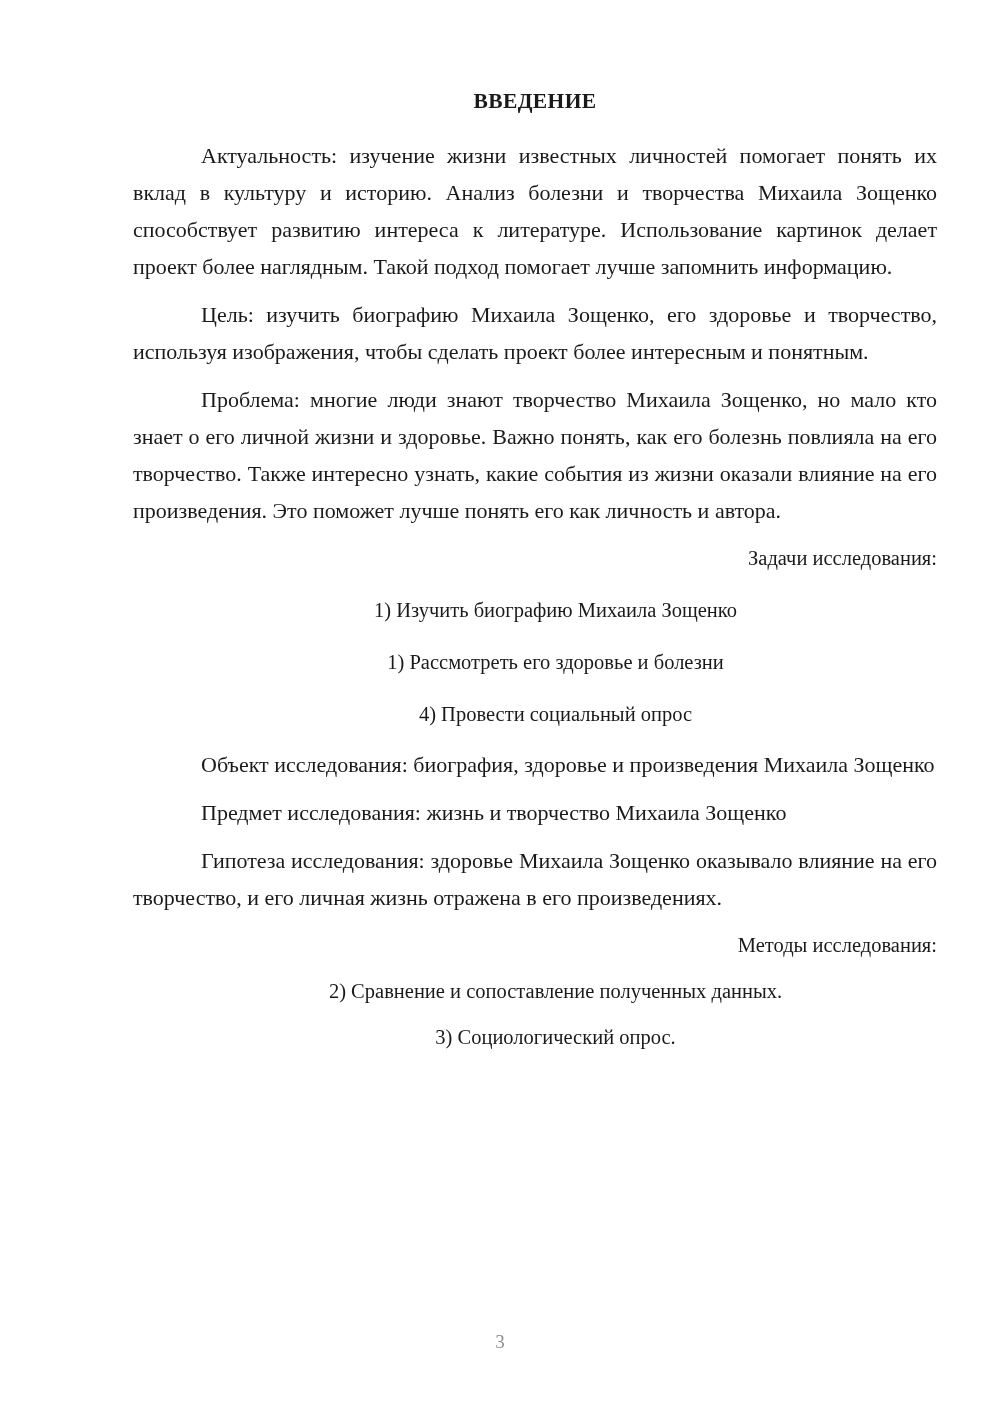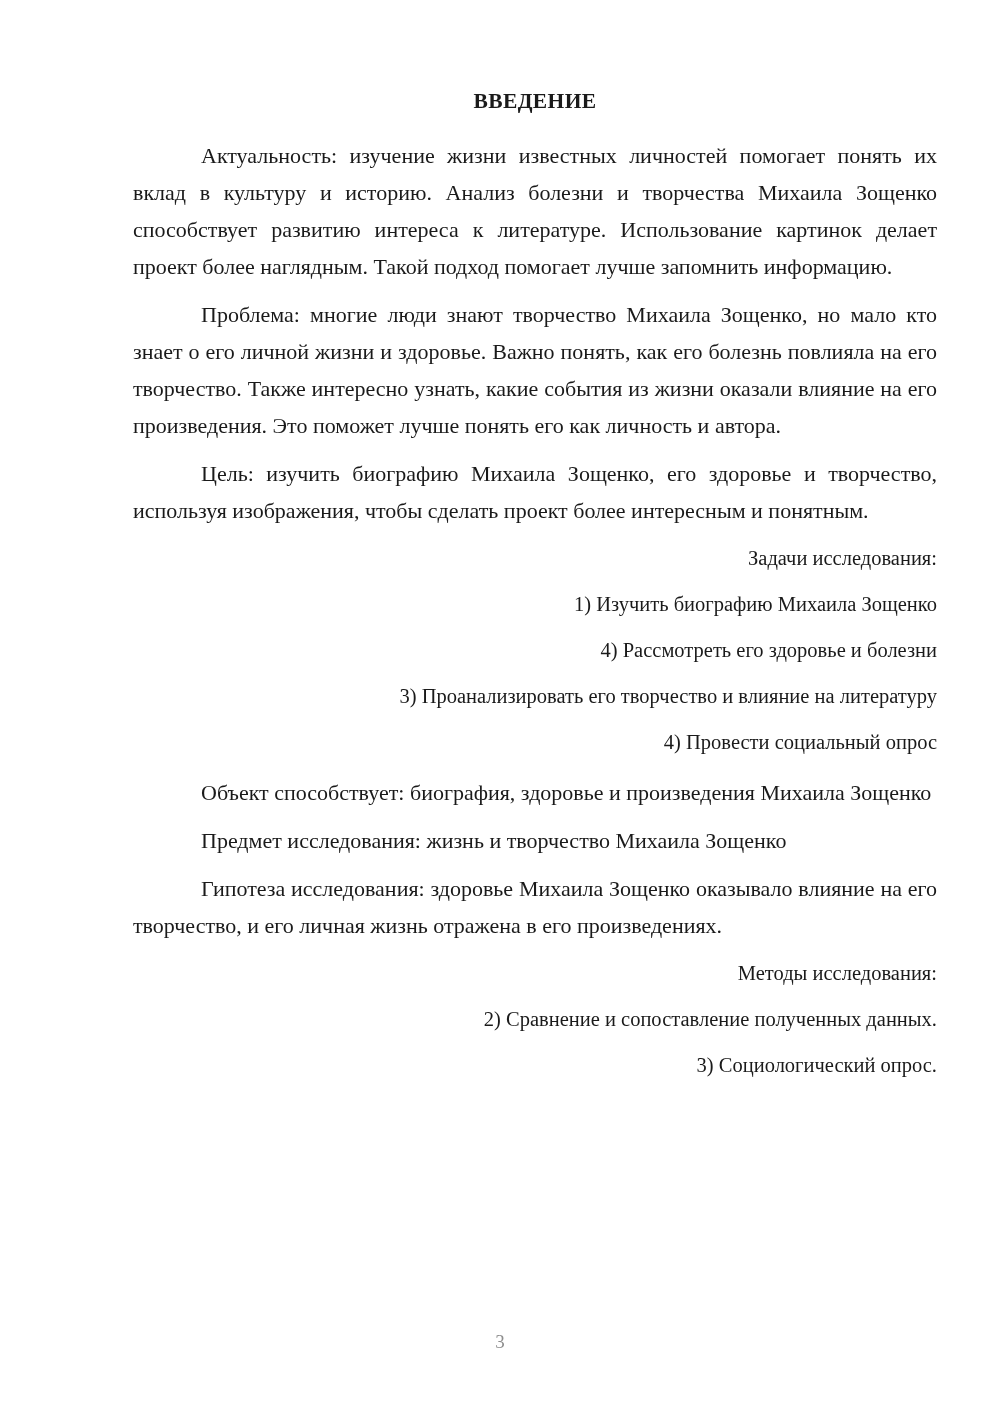--- a/index.html
+++ b/index.html
@@ -67,23 +67,23 @@
 
   .list {
     list-style: none;
     margin: 0;
     padding: 0;
   }
 
   .list-item {
     font-size: 20.5px;
     line-height: 37px;
-    margin: 9px 0 0 0;
+    margin: 15px 0 0 0;
     padding-left: 41px;
-    text-align: right;
+    text-align: center;
     white-space: nowrap;
   }
 
   .list.tight .list-item {
     margin-top: 9px;
   }
   .gap-md { height: 13px; }
 
   .page-number {
     position: absolute;
@@ -100,36 +100,35 @@
 <body>
 
 <div class="page">
 
   <div class="content">
 
     <h1 class="doc-title">ВВЕДЕНИЕ</h1>
 
     <p class="para">Актуальность: изучение жизни известных личностей помогает понять их вклад в культуру и историю. Анализ болезни и творчества Михаила Зощенко способствует развитию интереса к литературе. Использование картинок делает проект более наглядным. Такой подход помогает лучше запомнить информацию.</p>
 
+    <p class="para">Цель: изучить биографию Михаила Зощенко, его здоровье и творчество, используя изображения, чтобы сделать проект более интересным и понятным.</p>
+
     <p class="para">Проблема: многие люди знают творчество Михаила Зощенко, но мало кто знает о его личной жизни и здоровье. Важно понять, как его болезнь повлияла на его творчество. Также интересно узнать, какие события из жизни оказали влияние на его произведения. Это поможет лучше понять его как личность и автора.</p>
-
-    <p class="para">Цель: изучить биографию Михаила Зощенко, его здоровье и творчество, используя изображения, чтобы сделать проект более интересным и понятным.</p>
 
     <p class="subhead">Задачи исследования:</p>
 
     <ul class="list">
       <li class="list-item">1) Изучить биографию Михаила Зощенко</li>
-      <li class="list-item">4) Рассмотреть его здоровье и болезни</li>
-      <li class="list-item">3) Проанализировать его творчество и влияние на литературу</li>
+      <li class="list-item">1) Рассмотреть его здоровье и болезни</li>
       <li class="list-item">4) Провести социальный опрос</li>
     </ul>
 
     <div class="gap-md"></div>
 
-    <p class="para">Объект способствует: биография, здоровье и произведения Михаила Зощенко</p>
+    <p class="para">Объект исследования: биография, здоровье и произведения Михаила Зощенко</p>
 
     <p class="para">Предмет исследования: жизнь и творчество Михаила Зощенко</p>
 
     <p class="para">Гипотеза исследования: здоровье Михаила Зощенко оказывало влияние на его творчество, и его личная жизнь отражена в его произведениях.</p>
 
     <p class="subhead">Методы исследования:</p>
 
     <ul class="list tight">
       <li class="list-item">2) Сравнение и сопоставление полученных данных.</li>
       <li class="list-item">3) Социологический опрос.</li>

